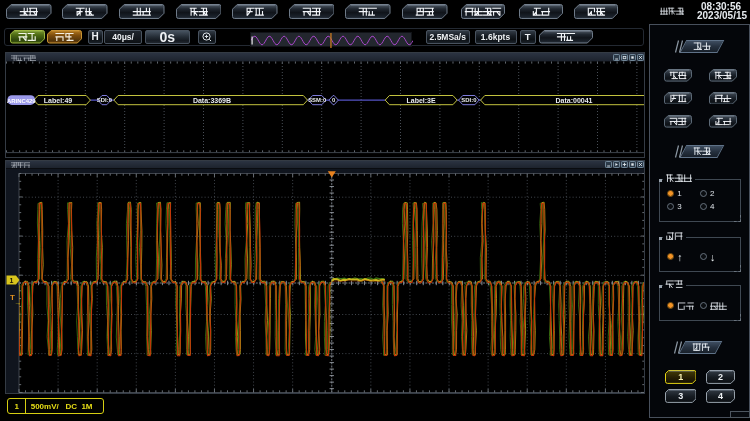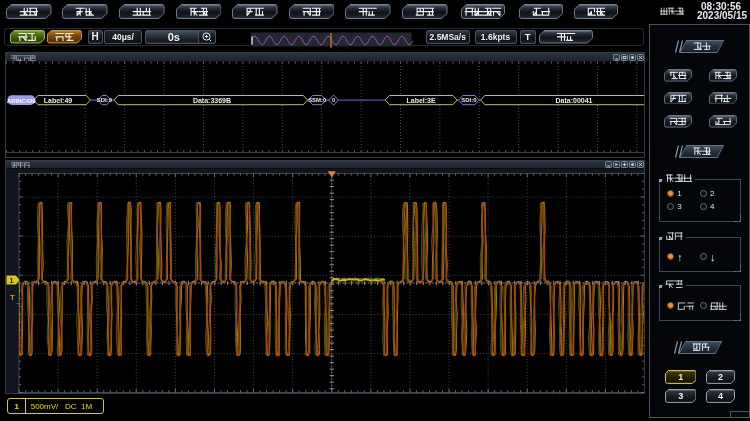--- a/index.html
+++ b/index.html
@@ -123,21 +123,21 @@
       <path d="M4.6 1.1H32.4" stroke="#a3bf55" stroke-width="0.8" opacity="0.8"></path>
       <path transform="translate(8.3 2.5)" d="M0.7 1.0L6.5 1.0M0.7 4.4L8.5 4.4M1.5 4.4L1.5 7.9M7.7 1.0L7.7 7.9M4.6 4.4L7.3 7.9M9.9 1.0L15.7 1.0M9.9 7.9L15.7 7.9M13.8 1.0L13.8 7.9M16.9 4.4L16.9 7.9" stroke="#f2f6e8" stroke-width="1.12" fill="none" stroke-linecap="square"></path>
     </svg>
     <svg class="abs" style="left:46.8px;top:30px" width="35" height="13.5" viewBox="0 0 35 13.5">
       <path d="M4.2 0.5H32.5Q34.5 0.5 34.5 2.5V8.8L30.3 13.0H2.5Q0.5 13.0 0.5 11.0V4.2Z" fill="url(#sg)" stroke="#c89434" stroke-width="1"></path>
       <path d="M4.6 1.1H32.4" stroke="#c9943e" stroke-width="0.8" opacity="0.8"></path>
       <path transform="translate(8.3 2.5)" d="M0.7 1.0L8.5 1.0M0.7 4.4L6.5 4.4M1.5 4.4L1.5 7.9M7.7 4.4L7.7 7.9M11.8 1.0L17.7 1.0M11.8 4.4L15.7 4.4M11.8 7.9L17.7 7.9M10.6 1.0L10.6 4.4M13.8 1.0L13.8 7.9" stroke="#f6f0e4" stroke-width="1.12" fill="none" stroke-linecap="square"></path>
     </svg>
     <div class="sbtn" style="left:87.5px;top:30px;width:15px;height:13.5px;font-size:10px">H</div>
     <div class="sbtn" style="left:104.3px;top:30px;width:37.5px;height:13.5px;font-size:8.5px;background:linear-gradient(180deg,#20262e,#0d1014)">40μs/</div>
-    <div class="sbtn" style="left:144.8px;top:30px;width:58px;height:13.5px;font-size:11px;background:linear-gradient(180deg,#46525f 0%,#242c35 50%,#151a21 80%,#20262e 100%)">0s</div>
+    <div class="sbtn" style="left:144.8px;top:30px;width:45px;height:13.5px;font-size:14px;background:linear-gradient(180deg,#46525f 0%,#242c35 50%,#151a21 80%,#20262e 100%)">0s</div>
     <div class="sbtn" style="left:198.1px;top:30px;width:18px;height:13.5px">
       <svg width="12" height="12" viewBox="0 0 12 12">
         <circle cx="5.5" cy="5.5" r="3.6" fill="none" stroke="#dfe5ea" stroke-width="1"></circle>
         <path d="M5.5 3.8V7.2M3.8 5.5H7.2M8.2 8.2L10 10" stroke="#dfe5ea" stroke-width="1" fill="none"></path>
       </svg>
     </div>
     <div class="abs" style="left:250.3px;top:31.5px;width:162px;height:15px;background:#23272e;border:1px solid #111317">
       <svg width="162" height="15" viewBox="0 0 162 15" style="display:block">
         <path d="M0 7.50L1 5.72L2 4.26L3 3.38L4 3.24L5 3.86L6 5.14L7 6.84L8 8.65L9 10.26L10 11.38L11 11.80L12 11.45L13 10.39L14 8.81L15 7.00L16 5.28L17 3.95L18 3.27L19 3.34L20 4.15L21 5.57L22 7.33L23 9.13L24 10.63L25 11.57L26 11.78L27 11.22L28 10.00L29 8.33L30 6.51L31 4.87L32 3.70L33 3.21L34 3.49L35 4.49L36 6.03L37 7.83L38 9.58L39 10.95L40 11.70L41 11.70L42 10.95L43 9.58L44 7.83L45 6.03L46 4.49L47 3.49L48 3.21L49 3.70L50 4.87L51 6.51L52 8.33L53 10.00L54 11.22L55 11.78L56 11.57L57 10.63L58 9.13L59 7.33L60 5.57L61 4.15L62 3.34L63 3.27L64 3.95L65 5.28L66 7.00L67 8.81L68 10.39L69 11.45L70 11.80L71 11.38L72 10.26L73 8.65L74 6.84L75 5.14L76 3.86L77 3.24L78 3.38L79 4.26L80 5.72L81 7.50L82 9.28L83 10.74L84 11.62L85 11.76L86 11.14L87 9.86L88 8.16L89 6.35L90 4.74L91 3.62L92 3.20L93 3.55L94 4.61L95 6.19L96 8.00L97 9.72L98 11.05L99 11.73L100 11.66L101 10.85L102 9.43L103 7.67L104 5.87L105 4.37L106 3.43L107 3.22L108 3.78L109 5.00L110 6.67L111 8.49L112 10.13L113 11.30L114 11.79L115 11.51L116 10.51L117 8.97L118 7.17L119 5.42L120 4.05L121 3.30L122 3.30L123 4.05L124 5.42L125 7.17L126 8.97L127 10.51L128 11.51L129 11.79L130 11.30L131 10.13L132 8.49L133 6.67L134 5.00L135 3.78L136 3.22L137 3.43L138 4.37L139 5.87L140 7.67L141 9.43L142 10.85L143 11.66L144 11.73L145 11.05L146 9.72L147 8.00L148 6.19L149 4.61L150 3.55L151 3.20L152 3.62L153 4.74L154 6.35L155 8.16L156 9.86L157 11.14L158 11.76L159 11.62L160 10.74L161 9.28L162 7.50" stroke="#a646c6" stroke-width="1" fill="none"></path>
         <rect x="79.3" y="0" width="1.3" height="15" fill="#c87b20"></rect>
@@ -290,21 +290,21 @@
       <svg class="abs" style="left:0;top:114px" width="14" height="10" viewBox="0 0 14 10">
         <path d="M0.5 0.5H10L13.5 5L10 9.5H0.5Z" fill="#d9c51d"></path>
         <text x="5.5" y="7.6" font-size="7" font-weight="bold" fill="#1c1802" text-anchor="middle" font-family="Liberation Sans">1</text>
       </svg>
       <div class="abs" style="left:4px;top:133.5px;color:#e09020;font-size:8px;font-weight:bold;line-height:8px">T</div>
       <div class="abs" style="left:8.5px;top:138.5px;color:#d8c41c;font-size:7px;line-height:7px">→</div>
     </div>
     <div class="abs" style="left:6.7px;top:398.2px;width:97px;height:16.3px;border:1.4px solid #d6ce12;border-radius:3px;background:#020200">
       <div class="abs" style="left:17.3px;top:0;width:1.3px;height:13.5px;background:#d6ce12"></div>
       <div class="abs" style="left:0;top:3px;width:18px;text-align:center;color:#e7de16;font-size:8px;font-weight:bold">1</div>
-      <div class="abs" style="left:23px;top:3px;color:#e7de16;font-size:8px;font-weight:normal">500mV/&nbsp;&nbsp;&nbsp;DC&nbsp;&nbsp;1M</div>
+      <div class="abs" style="left:23px;top:3px;color:#e7de16;font-size:8px;font-weight:bold">500mV/&nbsp;&nbsp;&nbsp;DC&nbsp;&nbsp;1M</div>
     </div>
     <div class="abs" style="left:648.5px;top:24px;width:101px;height:393.5px;background:#04060a;border:1px solid #48505c">
       <div class="abs" style="left:33.2px;top:15.4px;width:38px;height:12.5px;background:linear-gradient(180deg,#3e4d60 0%,#26313f 50%,#18202a 100%);border:1px solid #5f7288;transform:skewX(-28deg);display:flex;align-items:center;justify-content:center">
         <div style="transform:skewX(28deg)">
           <svg width="18" height="8" viewBox="0 0 18.4 8.5" style="display:block">
             <path d="M0.7 1.0L6.5 1.0M0.7 7.9L8.5 7.9M4.6 1.0L4.6 7.9M7.7 1.0L7.7 7.9M4.6 4.4L7.3 7.9M9.9 4.4L17.7 4.4M11.8 7.9L15.7 7.9M13.8 1.0L13.8 7.9M16.9 4.4L16.9 7.9" stroke="#e8edf2" stroke-width="1.0" fill="none" stroke-linecap="square"></path>
           </svg>
         </div>
       </div>
       <svg class="abs" style="left:24.200000000000003px;top:14.4px" width="10" height="15" viewBox="0 0 10 15">

